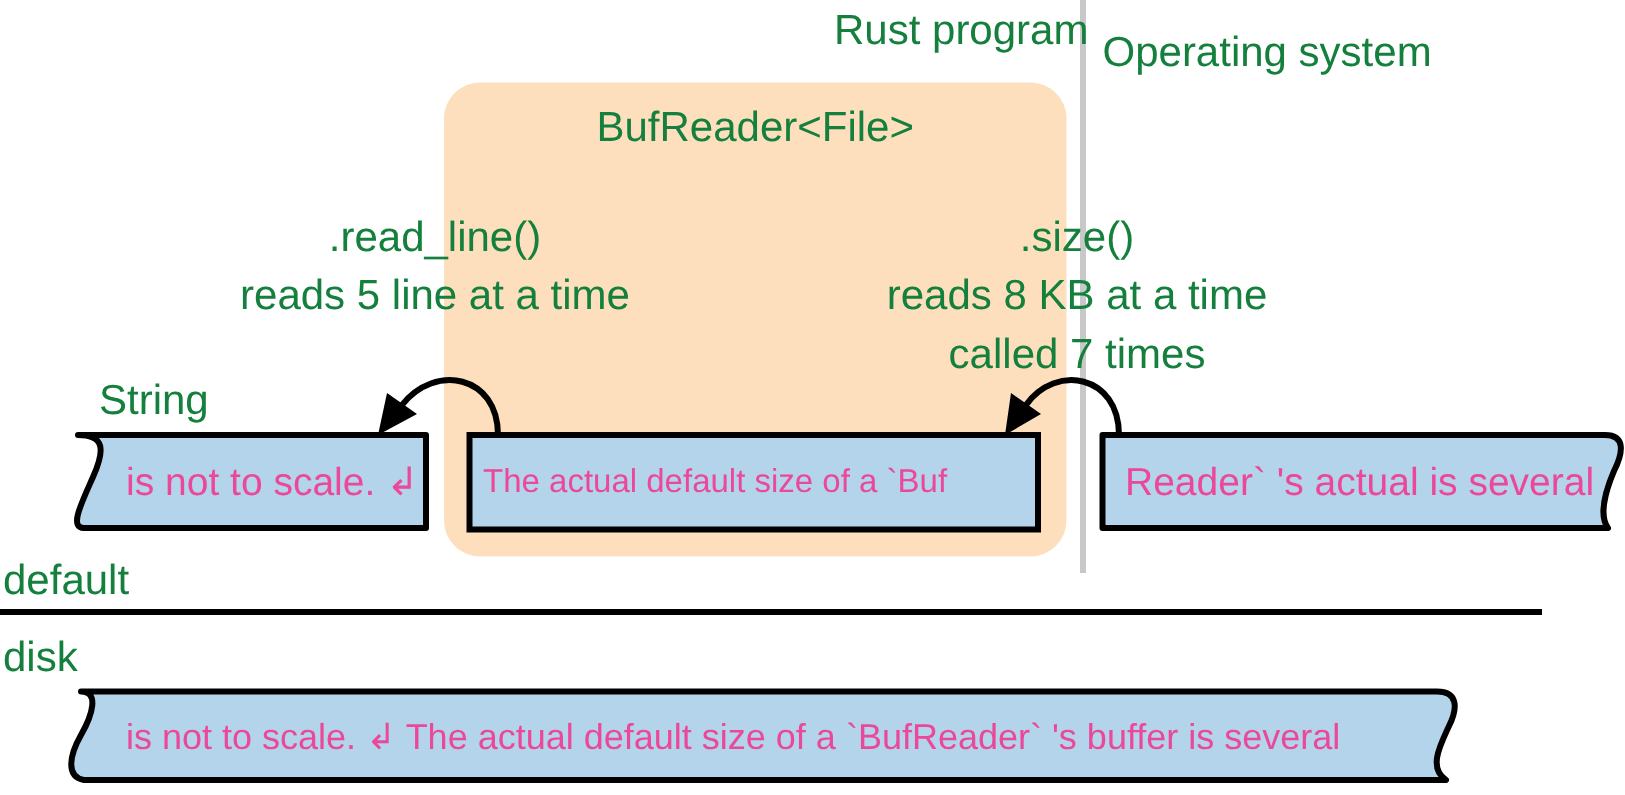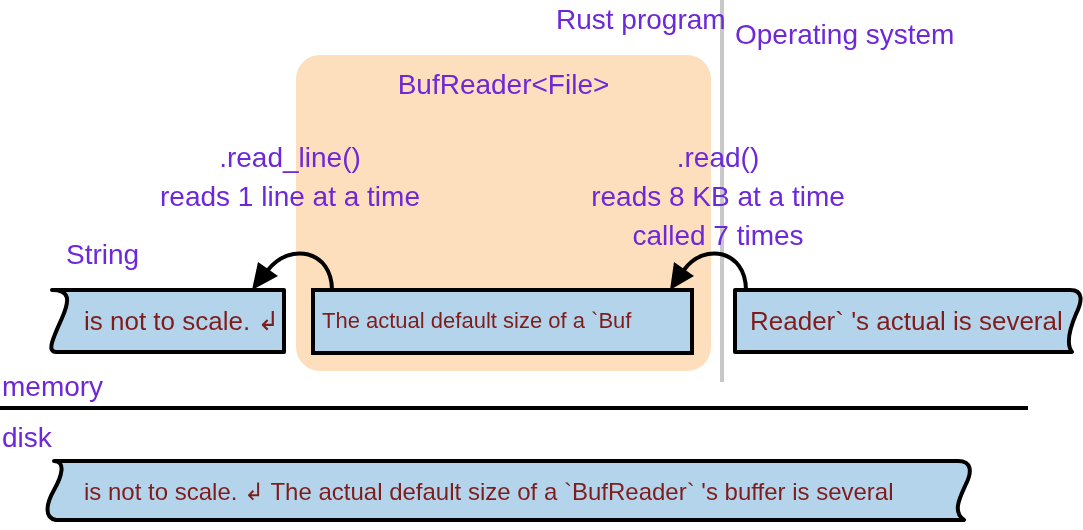--- a/index.html
+++ b/index.html
@@ -1,22 +1,22 @@
 <!DOCTYPE html>
 <html><head>
 <meta charset="utf-8">
 <style>
   html, body { margin: 0; padding: 0; background: #ffffff; }
   body { width: 1083px; height: 530px; position: relative; overflow: hidden;
          font-family: "Liberation Sans", sans-serif; color: #111; }
   svg { position: absolute; left: 0; top: 0; }
   .lbl { position: absolute; white-space: nowrap; font-family: "Liberation Sans Narrow", "Liberation Sans", sans-serif;
-         font-size: 28px; line-height: 34px; color: #6d28d9; }
+         font-size: 28px; line-height: 34px; color: #15803d; }
   .center { text-align: center; }
-  .boxtext { position: absolute; white-space: nowrap; font-size: 28px; line-height: 40px; color: #7f1d1d; }
+  .boxtext { position: absolute; white-space: nowrap; font-size: 28px; line-height: 40px; color: #ec4899; }
 </style>
 </head>
 <body>
 
 <svg width="1083" height="530">
 
   <rect x="296" y="55" width="415" height="316" rx="24" ry="24" fill="#fddfbd"></rect>
 
   <rect x="720" y="0" width="4" height="382" fill="#c8c8c8"></rect>
 
@@ -37,31 +37,31 @@
   <polygon points="670,290 674,262 694,276" fill="#000"></polygon>
 </svg>
 
 <div class="lbl" style="left:556px; top:3px;">Rust program</div>
 <div class="lbl" style="left:735px; top:18px;">Operating system</div>
 
 <div class="lbl center" style="left:296px; width:415px; top:68px;">BufReader&lt;File&gt;</div>
 
 <div class="lbl center" style="left:140px; width:300px; top:138px; line-height:39px;">
   <div>.read_line()</div>
-  <div>reads 1 line at a time</div>
+  <div>reads 5 line at a time</div>
 </div>
 
 <div class="lbl center" style="left:568px; width:300px; top:138px; line-height:39px;">
-  <div>.read()</div>
+  <div>.size()</div>
   <div>reads 8 KB at a time</div>
   <div>called 7 times</div>
 </div>
 
-<div class="lbl" style="left:66px; top:238px;text-align:center;">String</div>
+<div class="lbl" style="left:66px; top:250px;text-align:center;">String</div>
 
 <div class="boxtext" style="left:84px; top:301px; font-size:26px;">is not to scale. ↲</div>
 <div class="boxtext" style="left:322px; top:301px; font-size:22px;">The actual default size of a `Buf</div>
 <div class="boxtext" style="left:750px; top:301px; font-size:26px;">Reader` 's actual is several</div>
 
-<div class="lbl" style="left:2px; top:370px;">memory</div>
+<div class="lbl" style="left:2px; top:370px;">default</div>
 <div class="lbl" style="left:2px; top:421px;">disk</div>
 
 <div class="boxtext" style="left:84px; top:472px; font-size:24px;">is not to scale. ↲ The actual default size of a `BufReader` 's buffer is several</div>
 
 </body></html>

